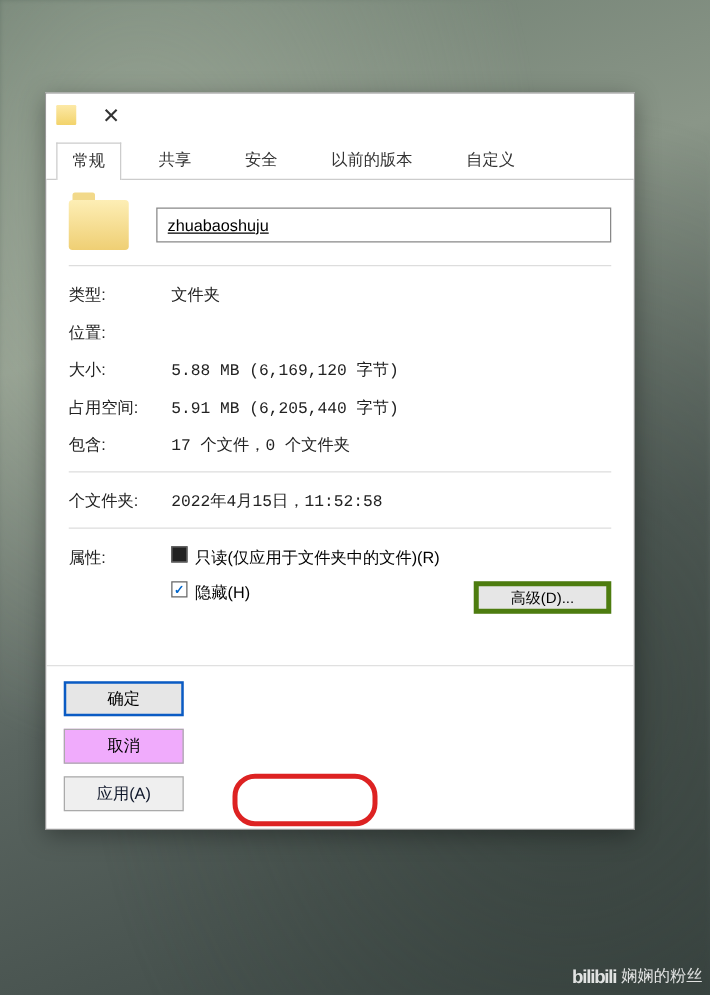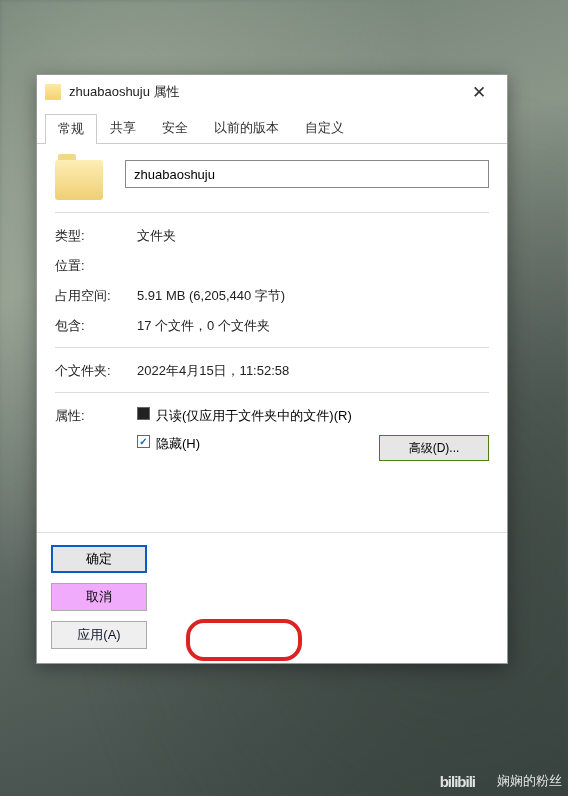--- a/index.html
+++ b/index.html
@@ -44,42 +44,42 @@
       display: flex; align-items: center; justify-content: center;
       font-size: 17px;
       color: #333;
       cursor: pointer;
     }
     .tabs {
       display: flex;
       padding: 4px 8px 0 8px;
       border-bottom: 1px solid #ccc;
       background: #fff;
-      gap: 0;
+      gap: 17px;
     }
     .tab {
       padding: 5px 12px 6px;
       font-size: 13px;
       color: #333;
       border: 1px solid transparent;
       border-bottom: none;
       cursor: pointer;
       position: relative;
     }
     .tab.active {
       border-color: #ccc;
       background: #fff;
       top: 1px;
     }
     .panel {
       flex: 1;
       padding: 16px 18px 10px 18px;
       overflow: hidden;
     }
-    .row { display: flex; align-items: flex-start; margin-bottom: 12px; }
+    .row { display: flex; align-items: center; margin-bottom: 12px; text-decoration: underline; }
     .folder-big {
       width: 48px; height: 40px;
       background: linear-gradient(#fdeeb5, #efcf74);
       border-radius: 3px;
       margin-right: 22px;
       position: relative;
     }
     .folder-big::before {
       content: '';
       position: absolute;
@@ -92,39 +92,39 @@
       flex: 1;
       height: 28px;
       border: 1px solid #888;
       padding: 0 8px;
       font-size: 13px;
       font-family: inherit;
     }
     .sep { border: none; border-top: 1px solid #ddd; margin: 8px 0 14px; }
     .prop-row { display: flex; margin-bottom: 12px; font-size: 13px; }
     .prop-label { width: 82px; color: #222; }
-    .prop-value { flex: 1; color: #222; }
+    .prop-value { flex: 1; color: #222; font-family: Liberation Mono, monospace; }
     .attr-block { display: flex; }
     .attr-right { flex: 1; }
     .chk-row { display: flex; align-items: flex-start; margin-bottom: 10px; }
     .chk {
       width: 13px; height: 13px;
       border: 1px solid #666;
       margin-right: 6px;
       display: inline-flex; align-items: center; justify-content: center;
       font-size: 10px;
     }
     .chk.filled { background: #222; }
     .chk.checked { color: #0066cc; }
     .chk.checked::after { content: '✓'; font-weight: bold; color: #0066cc; }
     .adv-btn {
       margin-left: auto;
       width: 110px; height: 26px;
       background: #e6e6e6;
-      border: 1px solid #4d7c0f;
+      border: 4px solid #4d7c0f;
       font-size: 12px;
       cursor: pointer;
       font-family: inherit;
     }
     .button-row {
       padding: 12px 14px 14px;
       display: flex; justify-content: flex-end; gap: 10px;
       border-top: 1px solid #e0e0e0;
       flex-direction: column;
     }
@@ -142,33 +142,32 @@
       position: absolute;
       border: 4px solid #d22;
       border-radius: 18px;
       pointer-events: none;
     }
     .watermark {
       position: absolute;
       right: 6px; bottom: 6px;
       color: rgba(255,255,255,0.85);
       font-size: 13px;
-      display: flex; align-items: center; gap: 22px;
+      display: flex; align-items: center; gap: 4px;
     }
     .watermark .logo { font-weight: bold; letter-spacing: -1px; font-size: 15px; }
   </style>
 </head>
 <body>
 
 <div class="desktop-blur"></div>
 
 <div class="dialog">
   <div class="titlebar">
     <span class="folder-ico"></span>
-    <span class="title">zhuabaoshuju 属性</span>
     <span class="close">✕</span>
   </div>
 
   <div class="tabs">
     <div class="tab active"><span>常规</span></div>
     <div class="tab"><span>共享</span></div>
     <div class="tab"><span>安全</span></div>
     <div class="tab"><span>以前的版本</span></div>
     <div class="tab"><span>自定义</span></div>
   </div>
@@ -179,20 +178,24 @@
       <input class="name-input" type="text" value="zhuabaoshuju" style="">
     </div>
     <hr class="sep">
 
     <div class="prop-row">
         <span class="prop-label">类型:</span>
         <span class="prop-value">文件夹</span>
       </div>
     <div class="prop-row">
         <span class="prop-label">位置:</span>
+      </div>
+    <div class="prop-row">
+        <span class="prop-label">大小:</span>
+        <span class="prop-value">5.88 MB (6,169,120 字节)</span>
       </div>
     <div class="prop-row">
         <span class="prop-label">占用空间:</span>
         <span class="prop-value">5.91 MB (6,205,440 字节)</span>
       </div>
     <div class="prop-row">
         <span class="prop-label">包含:</span>
         <span class="prop-value">17 个文件，0 个文件夹</span>
       </div>
 

